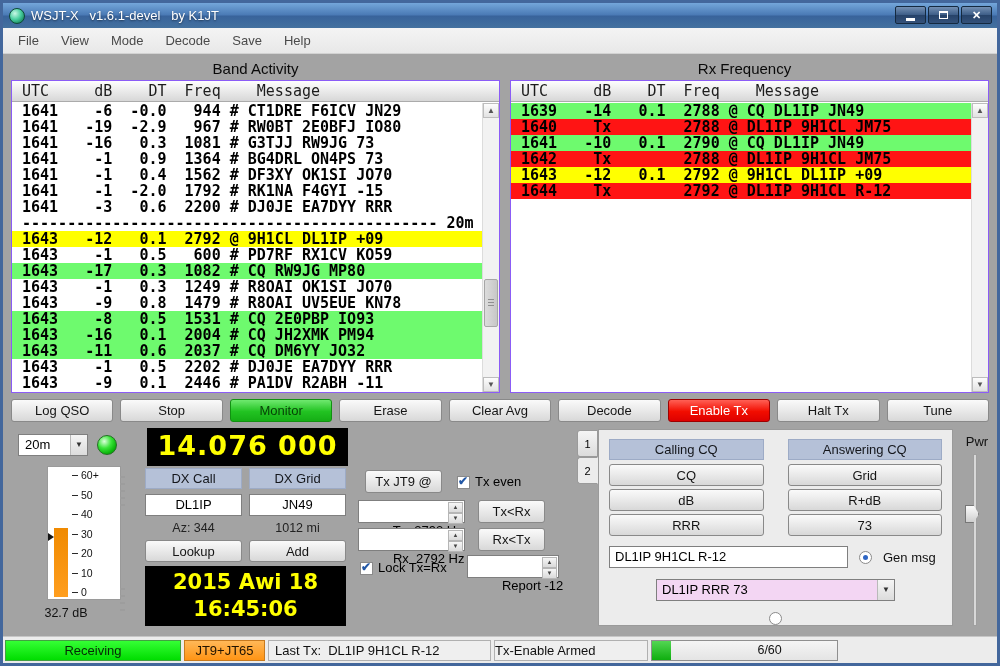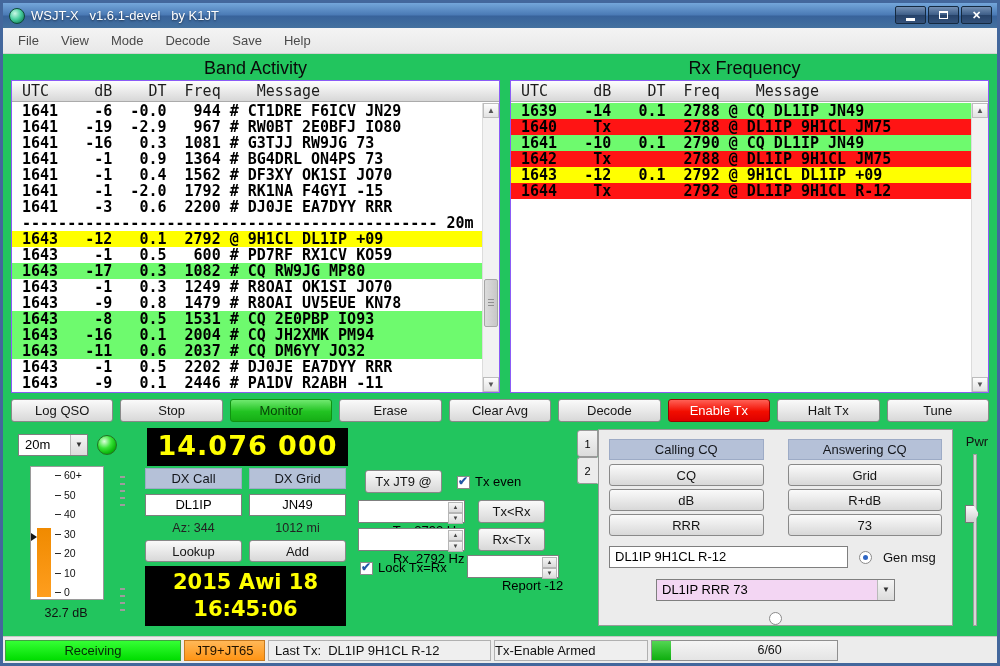--- a/index.html
+++ b/index.html
@@ -1,39 +1,39 @@
 <!DOCTYPE html>
 <html><head>
 <meta charset="utf-8">
 <style>
   * { margin:0; padding:0; box-sizing:border-box; }
   html,body { width:1000px; height:666px; }
   body { font-family:"Liberation Sans", sans-serif; background:#6b6b6b; overflow:hidden; }
   .pre { white-space:pre; }
 
-  .window { width:1000px; height:666px; border:3px solid #43679c; display:flex; flex-direction:column; background:#22c55e; }
+  .window { width:1000px; height:666px; border:3px solid #43679c; display:flex; flex-direction:column; background:#a3a3a3; }
 
   
   .titlebar { height:25px; flex:0 0 25px; background:linear-gradient(180deg,#74a6da 0%,#4a7ab5 48%,#38639b 52%,#44719f 100%); display:flex; align-items:center; position:relative; }
   .app-icon { width:16px; height:16px; margin:0 6px 0 6px; border-radius:50%; background:radial-gradient(circle at 35% 32%, #c9f7e6, #4ad0a0 45%, #1b8a62 80%, #0c5a40); border:1px solid #0d4a36; }
   .title-text { color:#fff; font-size:13px; text-shadow:0 1px 2px rgba(0,0,0,.45); white-space:pre; }
   .win-controls { position:absolute; right:5px; top:3px; display:flex; gap:2px; }
   .wcbtn { width:31px; height:18px; border:1px solid #14293f; border-radius:2px; background:linear-gradient(#7490b4,#3c5c86 50%,#274369 52%,#33517a); display:flex; align-items:center; justify-content:center; color:#fff; cursor:default; }
   .glyph-min { width:9px; height:3px; background:#fff; margin-top:8px; }
   .glyph-max { width:9px; height:8px; border:1px solid #fff; border-top-width:2px; }
   .glyph-close { font-size:11px; font-weight:bold; line-height:1; }
 
   
   .menubar { height:26px; flex:0 0 26px; background:linear-gradient(#f4f4f4,#e8e8e8); border-bottom:1px solid #d2d2d2; display:flex; align-items:center; padding-left:4px; }
   .menu-item { font-size:13px; color:#4a4a4a; padding:0 11px; line-height:25px; }
 
   
   .content { flex:1 1 auto; padding:0 8px; position:relative; }
   .panel-titles { display:flex; height:24px; margin-top:2px; align-items:center; }
-  .ptitle { font-size:18px; color:#0a0a0a; text-align:center; }
+  .ptitle { font-size:15px; color:#0a0a0a; text-align:center; }
   .ptitle.left { width:489px; } .ptitle.right { flex:1; }
 
   .panels { display:flex; gap:10px; height:313px; }
   .panel { background:#fff; border:1px solid #8b5cf6; position:relative; overflow:hidden; }
   .panel.left { width:489px; } .panel.right { flex:1; }
   .panel-header { height:21px; background:linear-gradient(#fefefe,#d7d7d7); border-bottom:1px solid #ababab; font:400 15px/21px "DejaVu Sans Mono", monospace; white-space:pre; padding-left:10px; color:#1c1c1c; }
   .rows { position:absolute; top:22px; left:0; right:17px; bottom:0; overflow:hidden; }
   .decode-row { white-space:pre; font:700 15px/16px "DejaVu Sans Mono", monospace; height:16px; padding-left:10px; color:#000; }
   .hl-none   { background:transparent; }
   .hl-green  { background:#6efa6e; }
@@ -61,21 +61,21 @@
   .combo .chev { position:absolute; right:0; top:0; bottom:0; width:17px; background:linear-gradient(#f5f5f5,#dcdcdc); border-left:1px solid #b9b9b9; color:#333; font-size:8px; text-align:center; line-height:20px; }
 
   .led { width:20px; height:20px; border-radius:50%; border:1px solid #247024; background:radial-gradient(circle at 35% 30%, #dbffdb, #39e439 40%, #0cb70c 70%, #067c06); }
 
   .lcd { background:#000; color:#ffff00; text-align:center; }
   .freq-display { left:136px; top:0; width:201px; height:38px; font:700 27px/36px "DejaVu Sans", sans-serif; letter-spacing:1px; }
   .clock { left:134px; top:138px; width:201px; height:60px; padding-top:2px; }
   .clock .date { font:700 21px/28px "DejaVu Sans", sans-serif; }
   .clock .time { font:700 21px/26px "DejaVu Sans", sans-serif; }
 
-  .meter-box { left:19px; top:38px; width:74px; height:134px; background:#fff; border:1px solid #9a9a9a; position:absolute; }
+  .meter-box { left:36px; top:38px; width:74px; height:134px; background:#fff; border:1px solid #9a9a9a; position:absolute; }
   .meter-bar { position:absolute; left:6px; bottom:2px; width:14px; background:linear-gradient(180deg,#f08a00,#ff9e1e); }
   .meter-peak { position:absolute; left:0; width:0; height:0; border-top:4px solid transparent; border-bottom:4px solid transparent; border-left:6px solid #151515; }
   .mline { position:absolute; left:24px; width:6px; height:1px; background:#2a2a2a; }
   .mtick { position:absolute; left:33px; font-size:10.5px; color:#111; transform:translateY(-50%); }
   .meter-reading { left:4px; top:178px; width:102px; text-align:center; font-size:12.5px; color:#111; }
 
   .grip-v { width:5px; background:repeating-linear-gradient(180deg,#9d9d9d 0 2px,transparent 2px 7px); }
 
   .bluelabel { background:#b5c1d8; border:1px solid #9dabc6; text-align:center; line-height:19px; color:#14161b; }
   .field { background:#fff; border:1px solid #7f7f7f; text-align:center; line-height:20px; }

